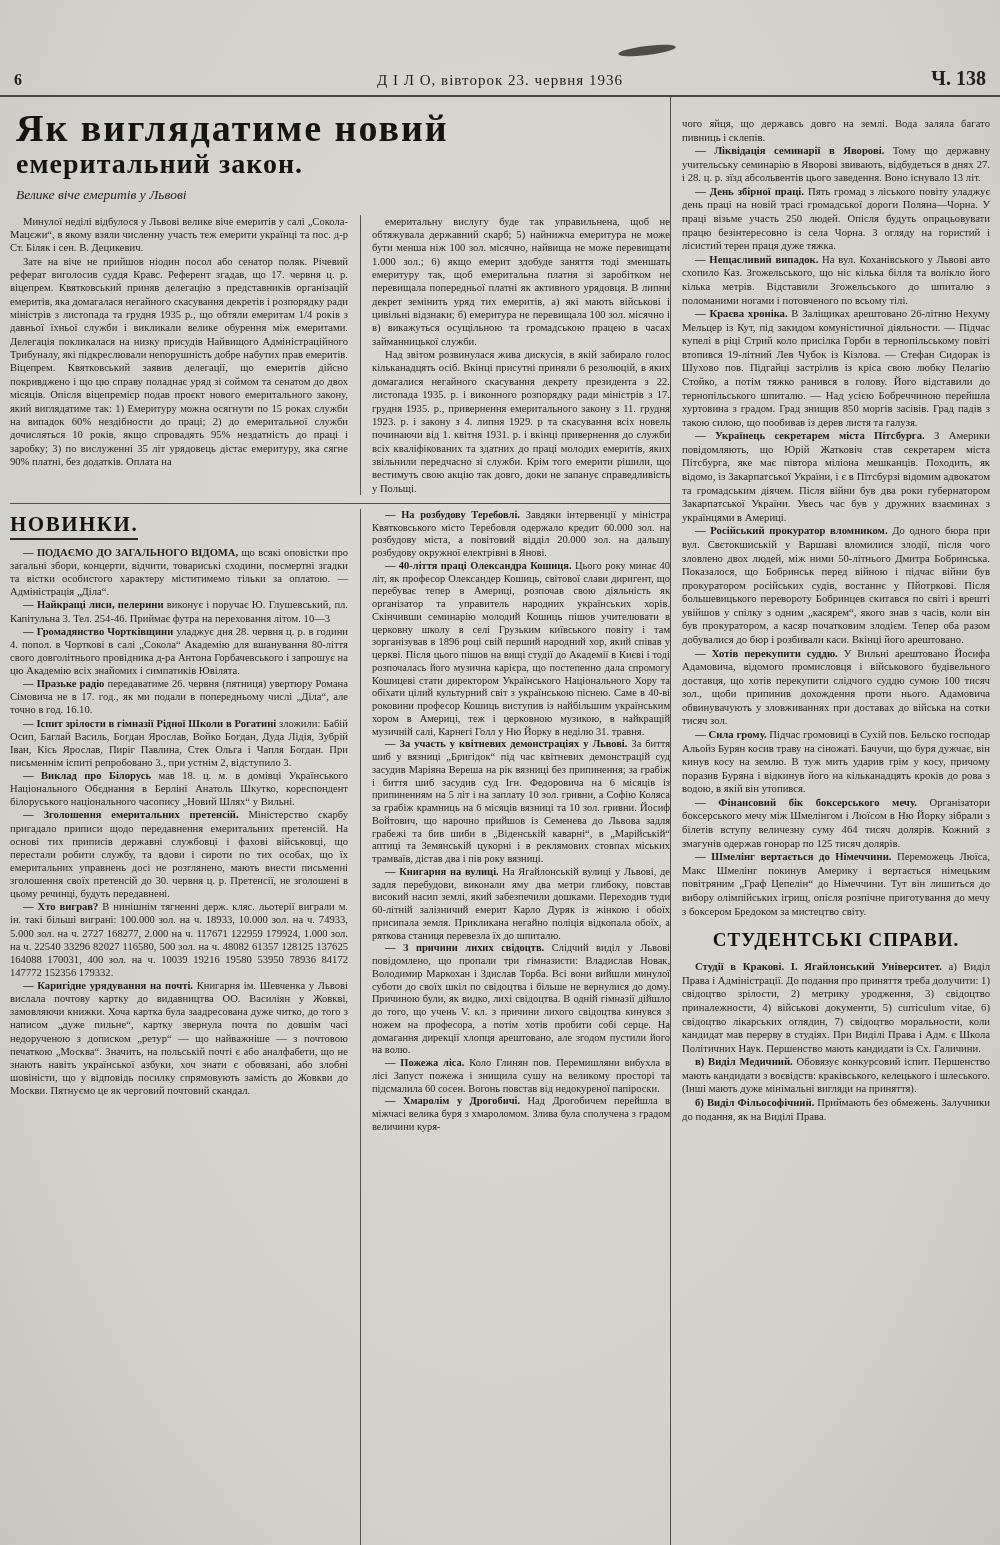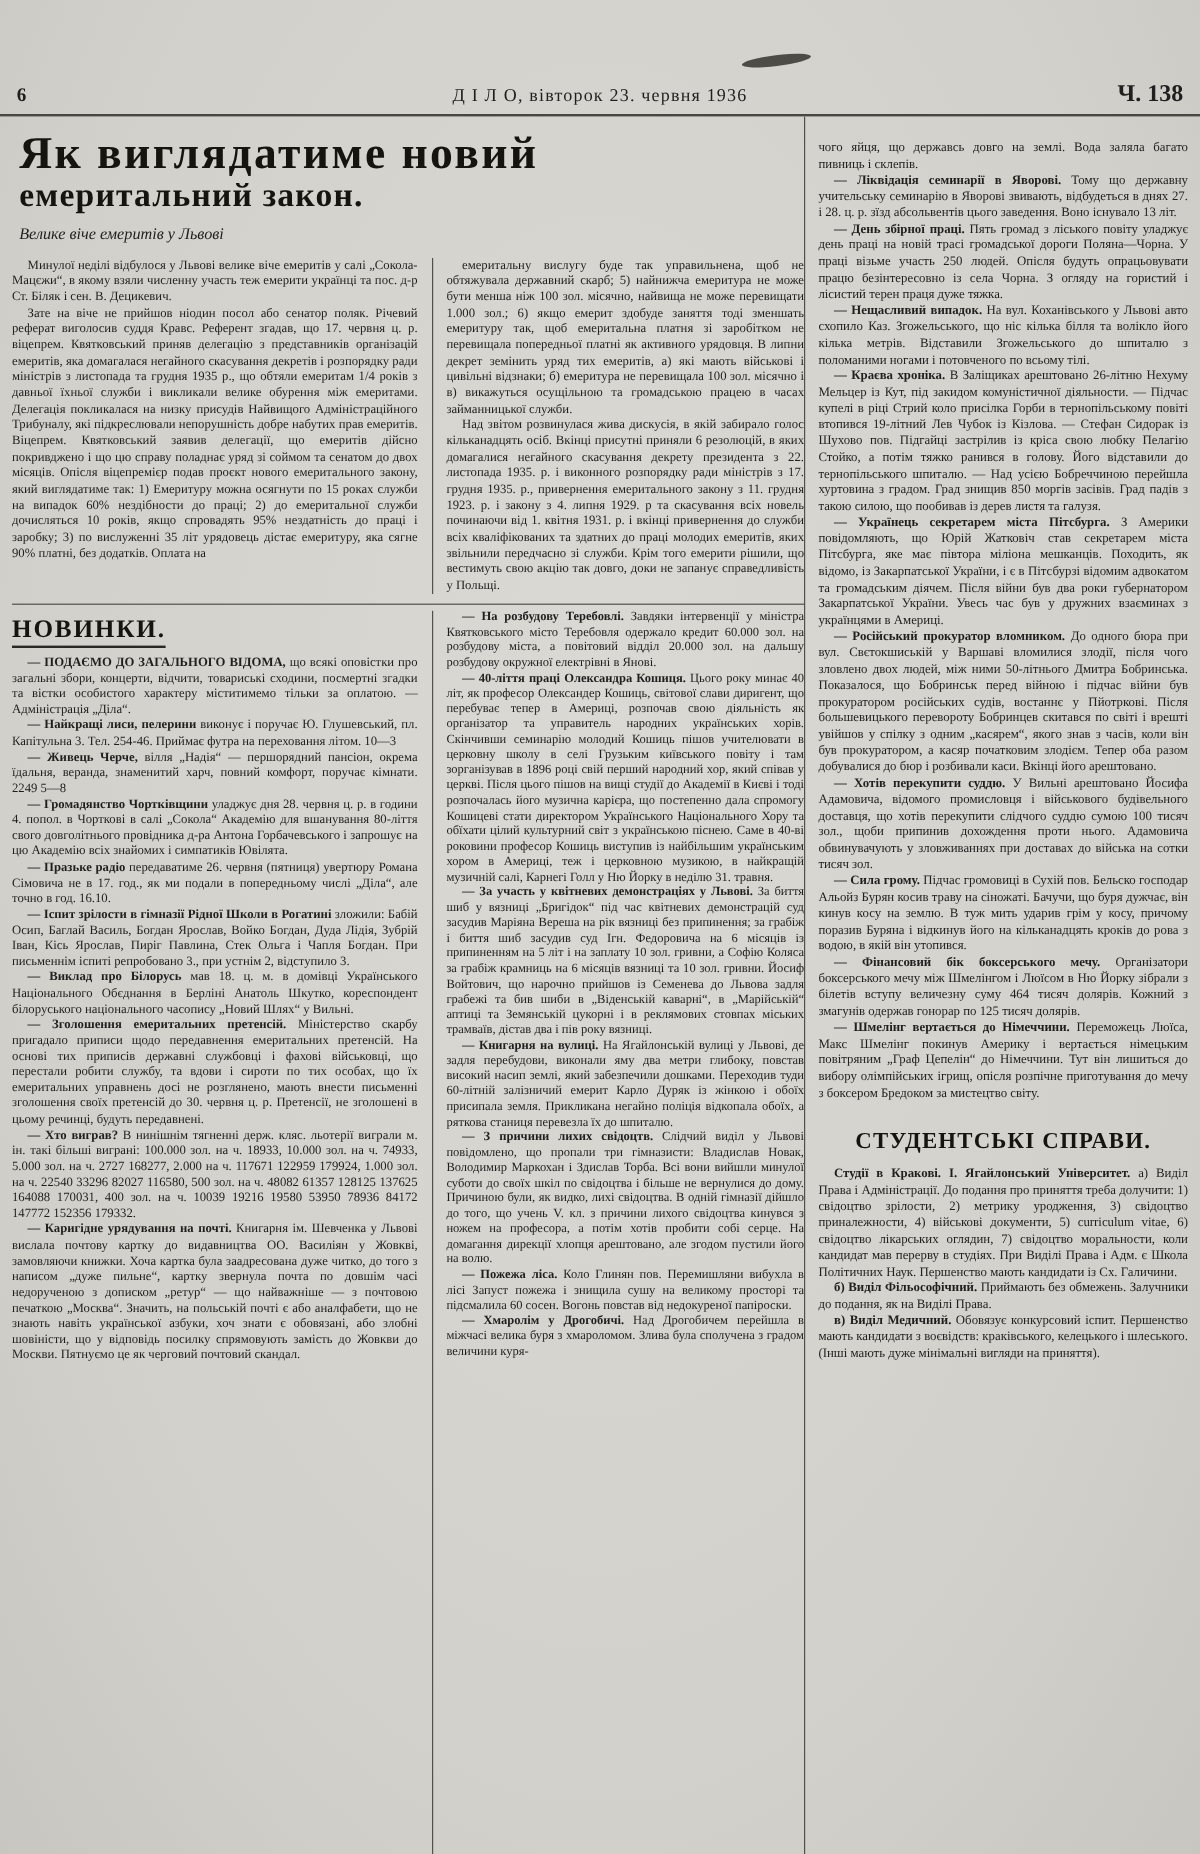--- a/index.html
+++ b/index.html
@@ -40,21 +40,21 @@
   .midcol { flex:1; border-left:1px solid #53504a; padding-left:11px; font-size:10.45px; line-height:1.22; }
   .nov-head {
     display:inline-block; font-size:21px; font-weight:bold; letter-spacing:1.5px;
     border-bottom:2px solid #2a2825; margin:2px 0 6px 0; padding-bottom:1px; color:#15140f;
   }
   .col3 { flex:1; border-left:1px solid #53504a; padding-left:11px; padding-top:20px;
           font-size:10.7px; line-height:1.27; text-align:justify; overflow:hidden; }
   .np-item { text-indent:13px; margin:0; }
   .np-item b { font-weight:bold; }
   .right-items .np-item:first-child { text-indent:0; }
-  .student { margin-top:22px; }
+  .student { margin-top:10px; }
   .stud-head { text-align:center; font-size:19px; font-weight:bold; letter-spacing:1px;
                margin:6px 0 8px 0; color:#15140f; }
 </style>
 </head>
 <body>
 
 <div class="page">
   <div class="ink-smudge"></div>
 
   <header class="masthead">
@@ -82,21 +82,20 @@
             <p class="np-item">Над звітом розвинулася жива дискусія, в якій забирало голос кільканадцять осіб. Вкінці присутні приняли 6 резолюцій, в яких домагалися негайного скасування декрету президента з 22. листопада 1935. р. і виконного розпорядку ради міністрів з 17. грудня 1935. р., привернення емеритального закону з 11. грудня 1923. р. і закону з 4. липня 1929. р та скасування всіх новель починаючи від 1. квітня 1931. р. і вкінці привернення до служби всіх кваліфікованих та здатних до праці молодих емеритів, яких звільнили передчасно зі служби. Крім того емерити рішили, що вестимуть свою акцію так довго, доки не запанує справедливість у Польщі.</p>
           </div>
       </div>
 
       <div class="news-cols">
         <div class="ncol novcol">
           <div class="nov-head">НОВИНКИ.</div>
           <div>
               <p class="np-item"><b>— ПОДАЄМО ДО ЗАГАЛЬНОГО ВІДОМА, </b>що всякі оповістки про загальні збори, концерти, відчити, товариські сходини, посмертні згадки та вістки особистого характеру міститимемо тільки за оплатою. — Адміністрація „Діла“.</p>
               <p class="np-item"><b>— Найкращі лиси, пелерини </b>виконує і поручає Ю. Глушевський, пл. Капітульна 3. Тел. 254-46. Приймає футра на переховання літом. 10—3</p>
-              <p class="np-item"><b>— Живець Черче, </b>вілля „Надія“ — першорядний пансіон, окрема їдальня, веранда, знаменитий харч, повний комфорт, поручає кімнати. 2249 5—8</p>
               <p class="np-item"><b>— Громадянство Чортківщини </b>уладжує дня 28. червня ц. р. в години 4. попол. в Чорткові в салі „Сокола“ Академію для вшанування 80-ліття свого довголітнього провідника д-ра Антона Горбачевського і запрошує на цю Академію всіх знайомих і симпатиків Ювілята.</p>
               <p class="np-item"><b>— Празьке радіо </b>передаватиме 26. червня (пятниця) увертюру Романа Сімовича не в 17. год., як ми подали в попередньому числі „Діла“, але точно в год. 16.10.</p>
               <p class="np-item"><b>— Іспит зрілости в гімназії Рідної Школи в Рогатині </b>зложили: Бабій Осип, Баглай Василь, Богдан Ярослав, Войко Богдан, Дуда Лідія, Зубрій Іван, Кісь Ярослав, Пиріг Павлина, Стек Ольга і Чапля Богдан. При письменнім іспиті репробовано 3., при устнім 2, відступило 3.</p>
               <p class="np-item"><b>— Виклад про Білорусь </b>мав 18. ц. м. в домівці Українського Національного Обєднання в Берліні Анатоль Шкутко, кореспондент білоруського національного часопису „Новий Шлях“ у Вильні.</p>
               <p class="np-item"><b>— Зголошення емеритальних претенсій. </b>Міністерство скарбу пригадало приписи щодо передавнення емеритальних претенсій. На основі тих приписів державні службовці і фахові військовці, що перестали робити службу, та вдови і сироти по тих особах, що їх емеритальних управнень досі не розглянено, мають внести письменні зголошення своїх претенсій до 30. червня ц. р. Претенсії, не зголошені в цьому речинці, будуть передавнені.</p>
               <p class="np-item"><b>— Хто виграв? </b>В нинішнім тягненні держ. кляс. льотерії виграли м. ін. такі більші виграні: 100.000 зол. на ч. 18933, 10.000 зол. на ч. 74933, 5.000 зол. на ч. 2727 168277, 2.000 на ч. 117671 122959 179924, 1.000 зол. на ч. 22540 33296 82027 116580, 500 зол. на ч. 48082 61357 128125 137625 164088 170031, 400 зол. на ч. 10039 19216 19580 53950 78936 84172 147772 152356 179332.</p>
               <p class="np-item"><b>— Каригідне урядування на почті. </b>Книгарня ім. Шевченка у Львові вислала почтову картку до видавництва ОО. Василіян у Жовкві, замовляючи книжки. Хоча картка була заадресована дуже читко, до того з написом „дуже пильне“, картку звернула почта по довшім часі недорученою з дописком „ретур“ — що найважніше — з почтовою печаткою „Москва“. Значить, на польській почті є або аналфабети, що не знають навіть української азбуки, хоч знати є обовязані, або злобні шовіністи, що у відповідь посилку спрямовують замість до Жовкви до Москви. Пятнуємо це як черговий почтовий скандал.</p>
             </div>
         </div>
         <div class="ncol midcol">
@@ -123,20 +122,20 @@
           <p class="np-item"><b>— Хотів перекупити суддю. </b>У Вильні арештовано Йосифа Адамовича, відомого промисловця і військового будівельного доставця, що хотів перекупити слідчого суддю сумою 100 тисяч зол., щоби припинив дохождення проти нього. Адамовича обвинувачують у зловживаннях при доставах до війська на сотки тисяч зол.</p>
           <p class="np-item"><b>— Сила грому. </b>Підчас громовиці в Сухій пов. Бельско господар Альойз Бурян косив траву на сіножаті. Бачучи, що буря дужчає, він кинув косу на землю. В туж мить ударив грім у косу, причому поразив Буряна і відкинув його на кільканадцять кроків до рова з водою, в якій він утопився.</p>
           <p class="np-item"><b>— Фінансовий бік боксерського мечу. </b>Організатори боксерського мечу між Шмелінгом і Люїсом в Ню Йорку зібрали з білетів вступу величезну суму 464 тисяч долярів. Кожний з змагунів одержав гонорар по 125 тисяч долярів.</p>
           <p class="np-item"><b>— Шмелінг вертається до Німеччини. </b>Переможець Люїса, Макс Шмелінг покинув Америку і вертається німецьким повітряним „Граф Цепелін“ до Німеччини. Тут він лишиться до вибору олімпійських ігрищ, опісля розпічне приготування до мечу з боксером Бредоком за мистецтво світу.</p>
         </div>
 
       <div class="student">
         <div class="stud-head">СТУДЕНТСЬКІ СПРАВИ.</div>
         <div>
             <p class="np-item"><b>Студії в Кракові. І. Ягайлонський Університет. </b>а) Виділ Права і Адміністрації. До подання про приняття треба долучити: 1) свідоцтво зрілости, 2) метрику уродження, 3) свідоцтво приналежности, 4) військові документи, 5) curriculum vitae, 6) свідоцтво лікарських оглядин, 7) свідоцтво моральности, коли кандидат мав перерву в студіях. При Виділі Права і Адм. є Школа Політичних Наук. Першенство мають кандидати із Сх. Галичини.</p>
+            <p class="np-item"><b>в) Виділ Медичний. </b>Обовязує конкурсовий іспит. Першенство мають кандидати з воєвідств: краківського, келецького і шлеського. (Інші мають дуже мінімальні вигляди на приняття).</p>
             <p class="np-item"><b>б) Виділ Фільософічний. </b>Приймають без обмежень. Залучники до подання, як на Виділі Права.</p>
-            <p class="np-item"><b>в) Виділ Медичний. </b>Обовязує конкурсовий іспит. Першенство мають кандидати з воєвідств: краківського, келецького і шлеського. (Інші мають дуже мінімальні вигляди на приняття).</p>
           </div>
       </div>
     </div>
 
   </div>
 </div>
 
 </body></html>

